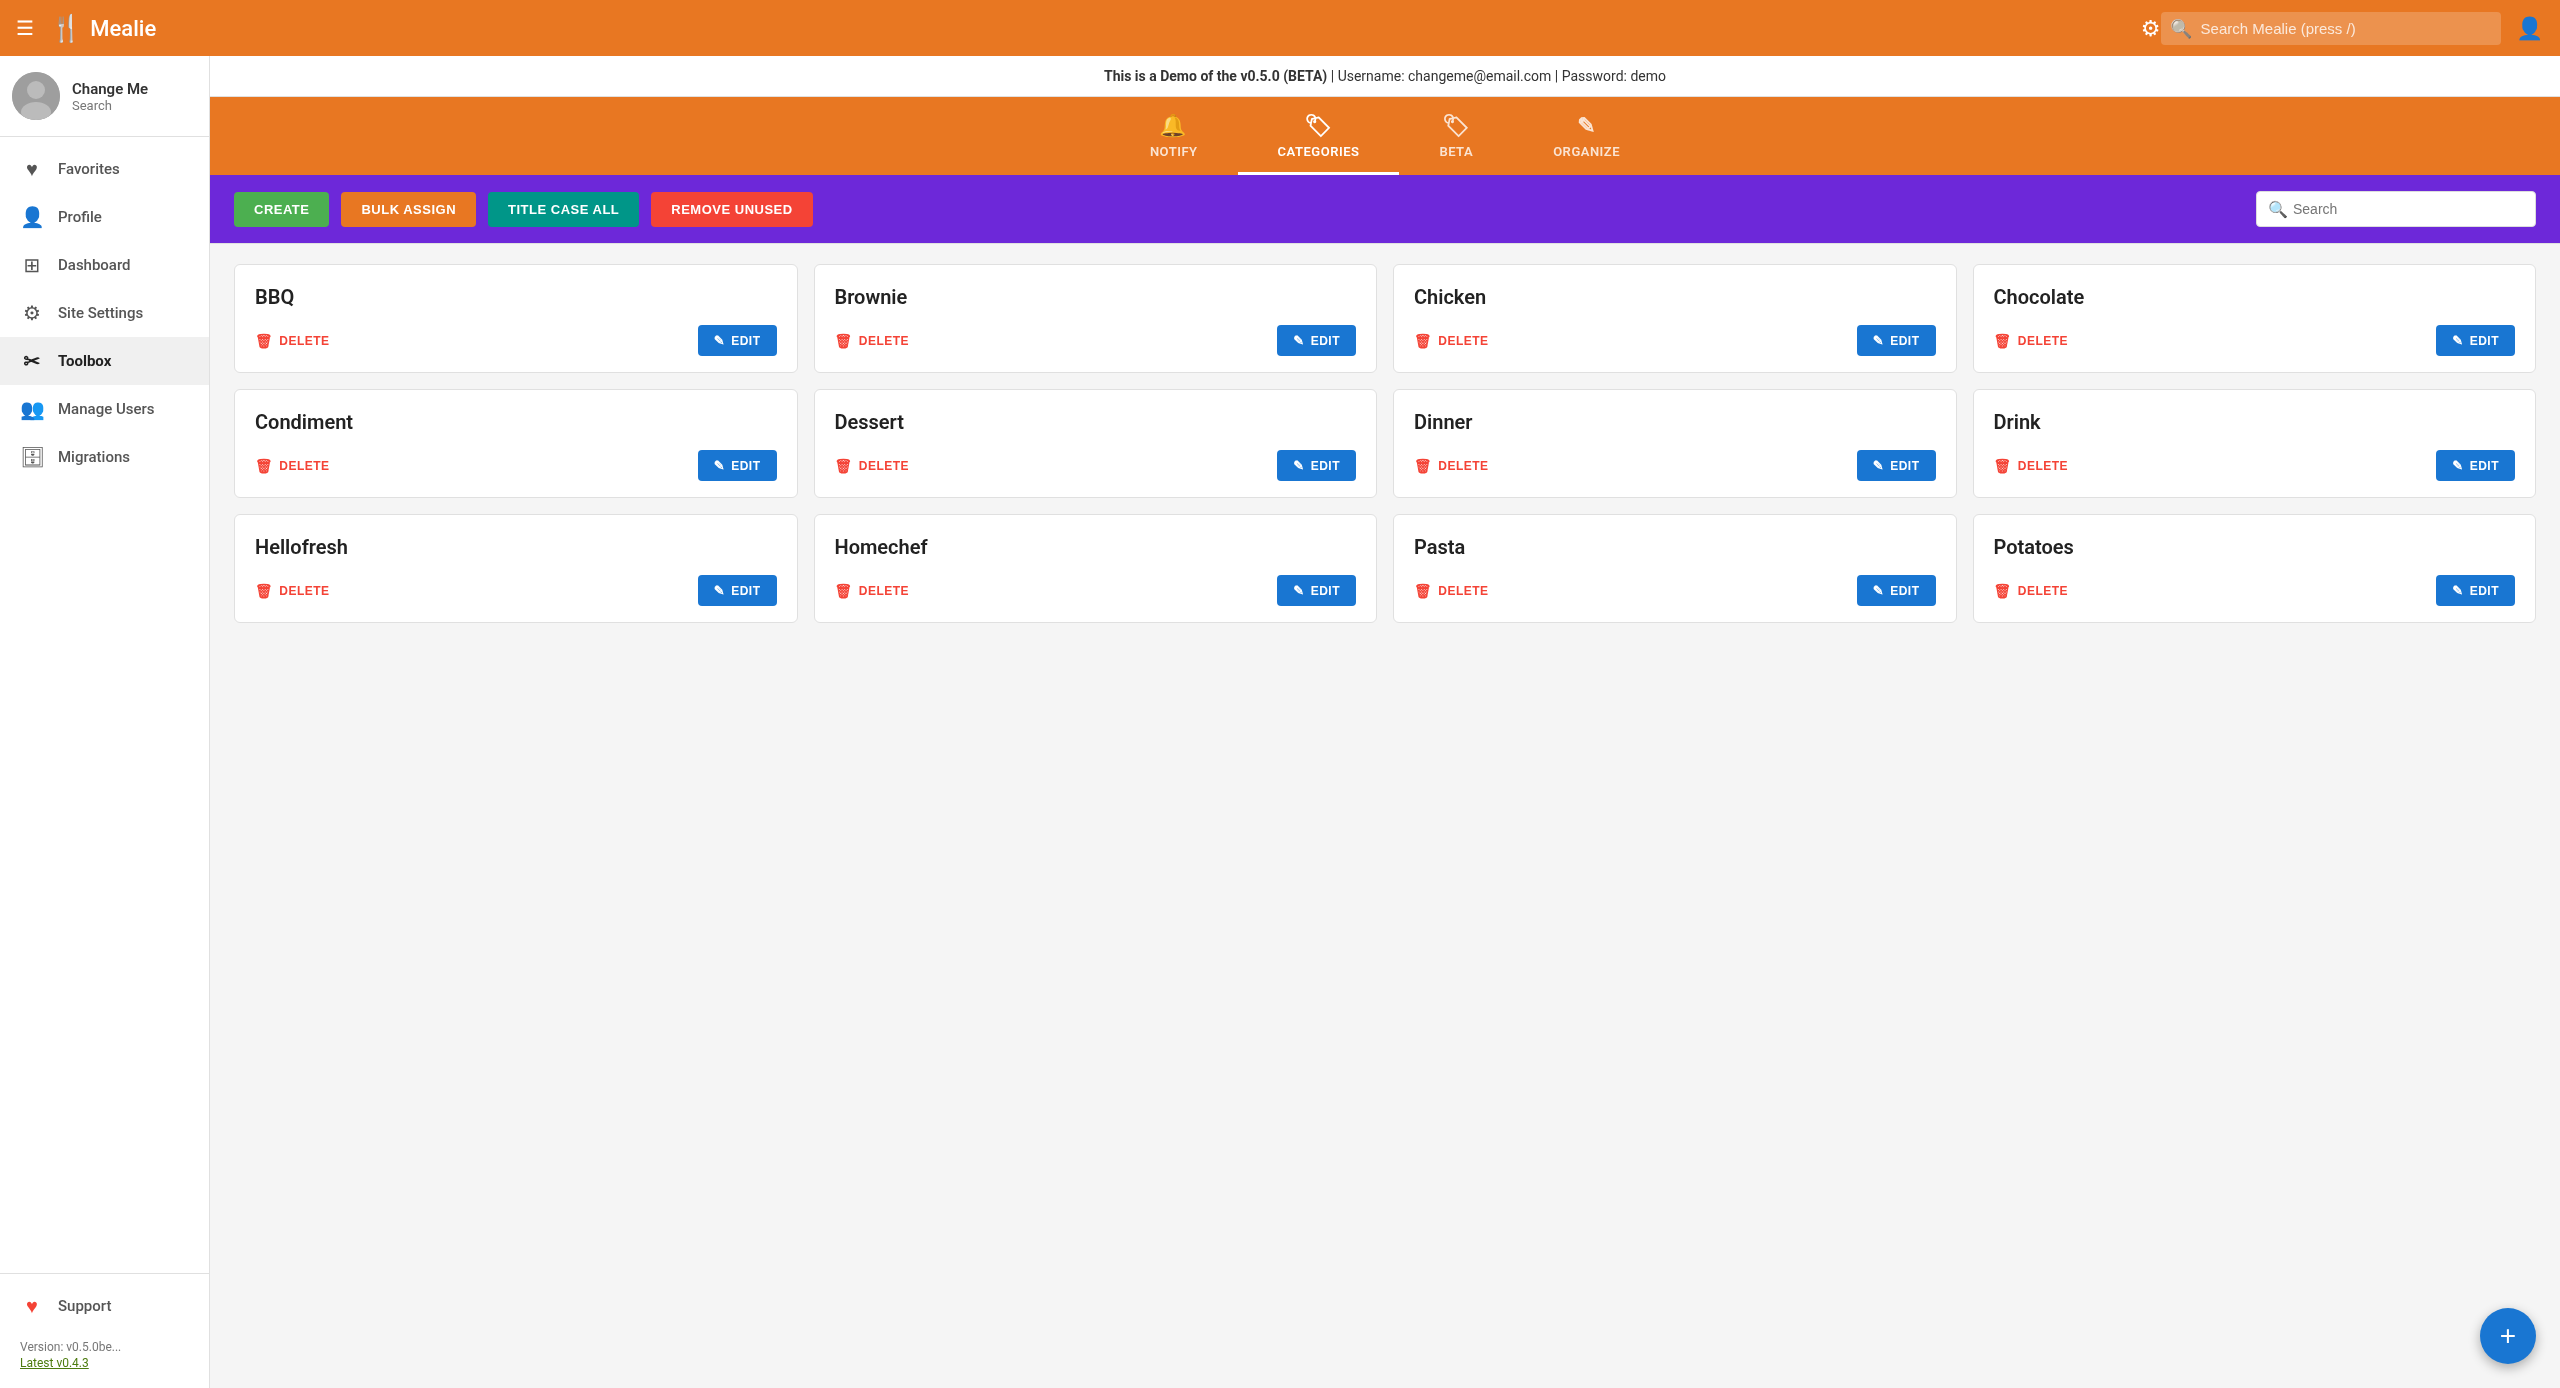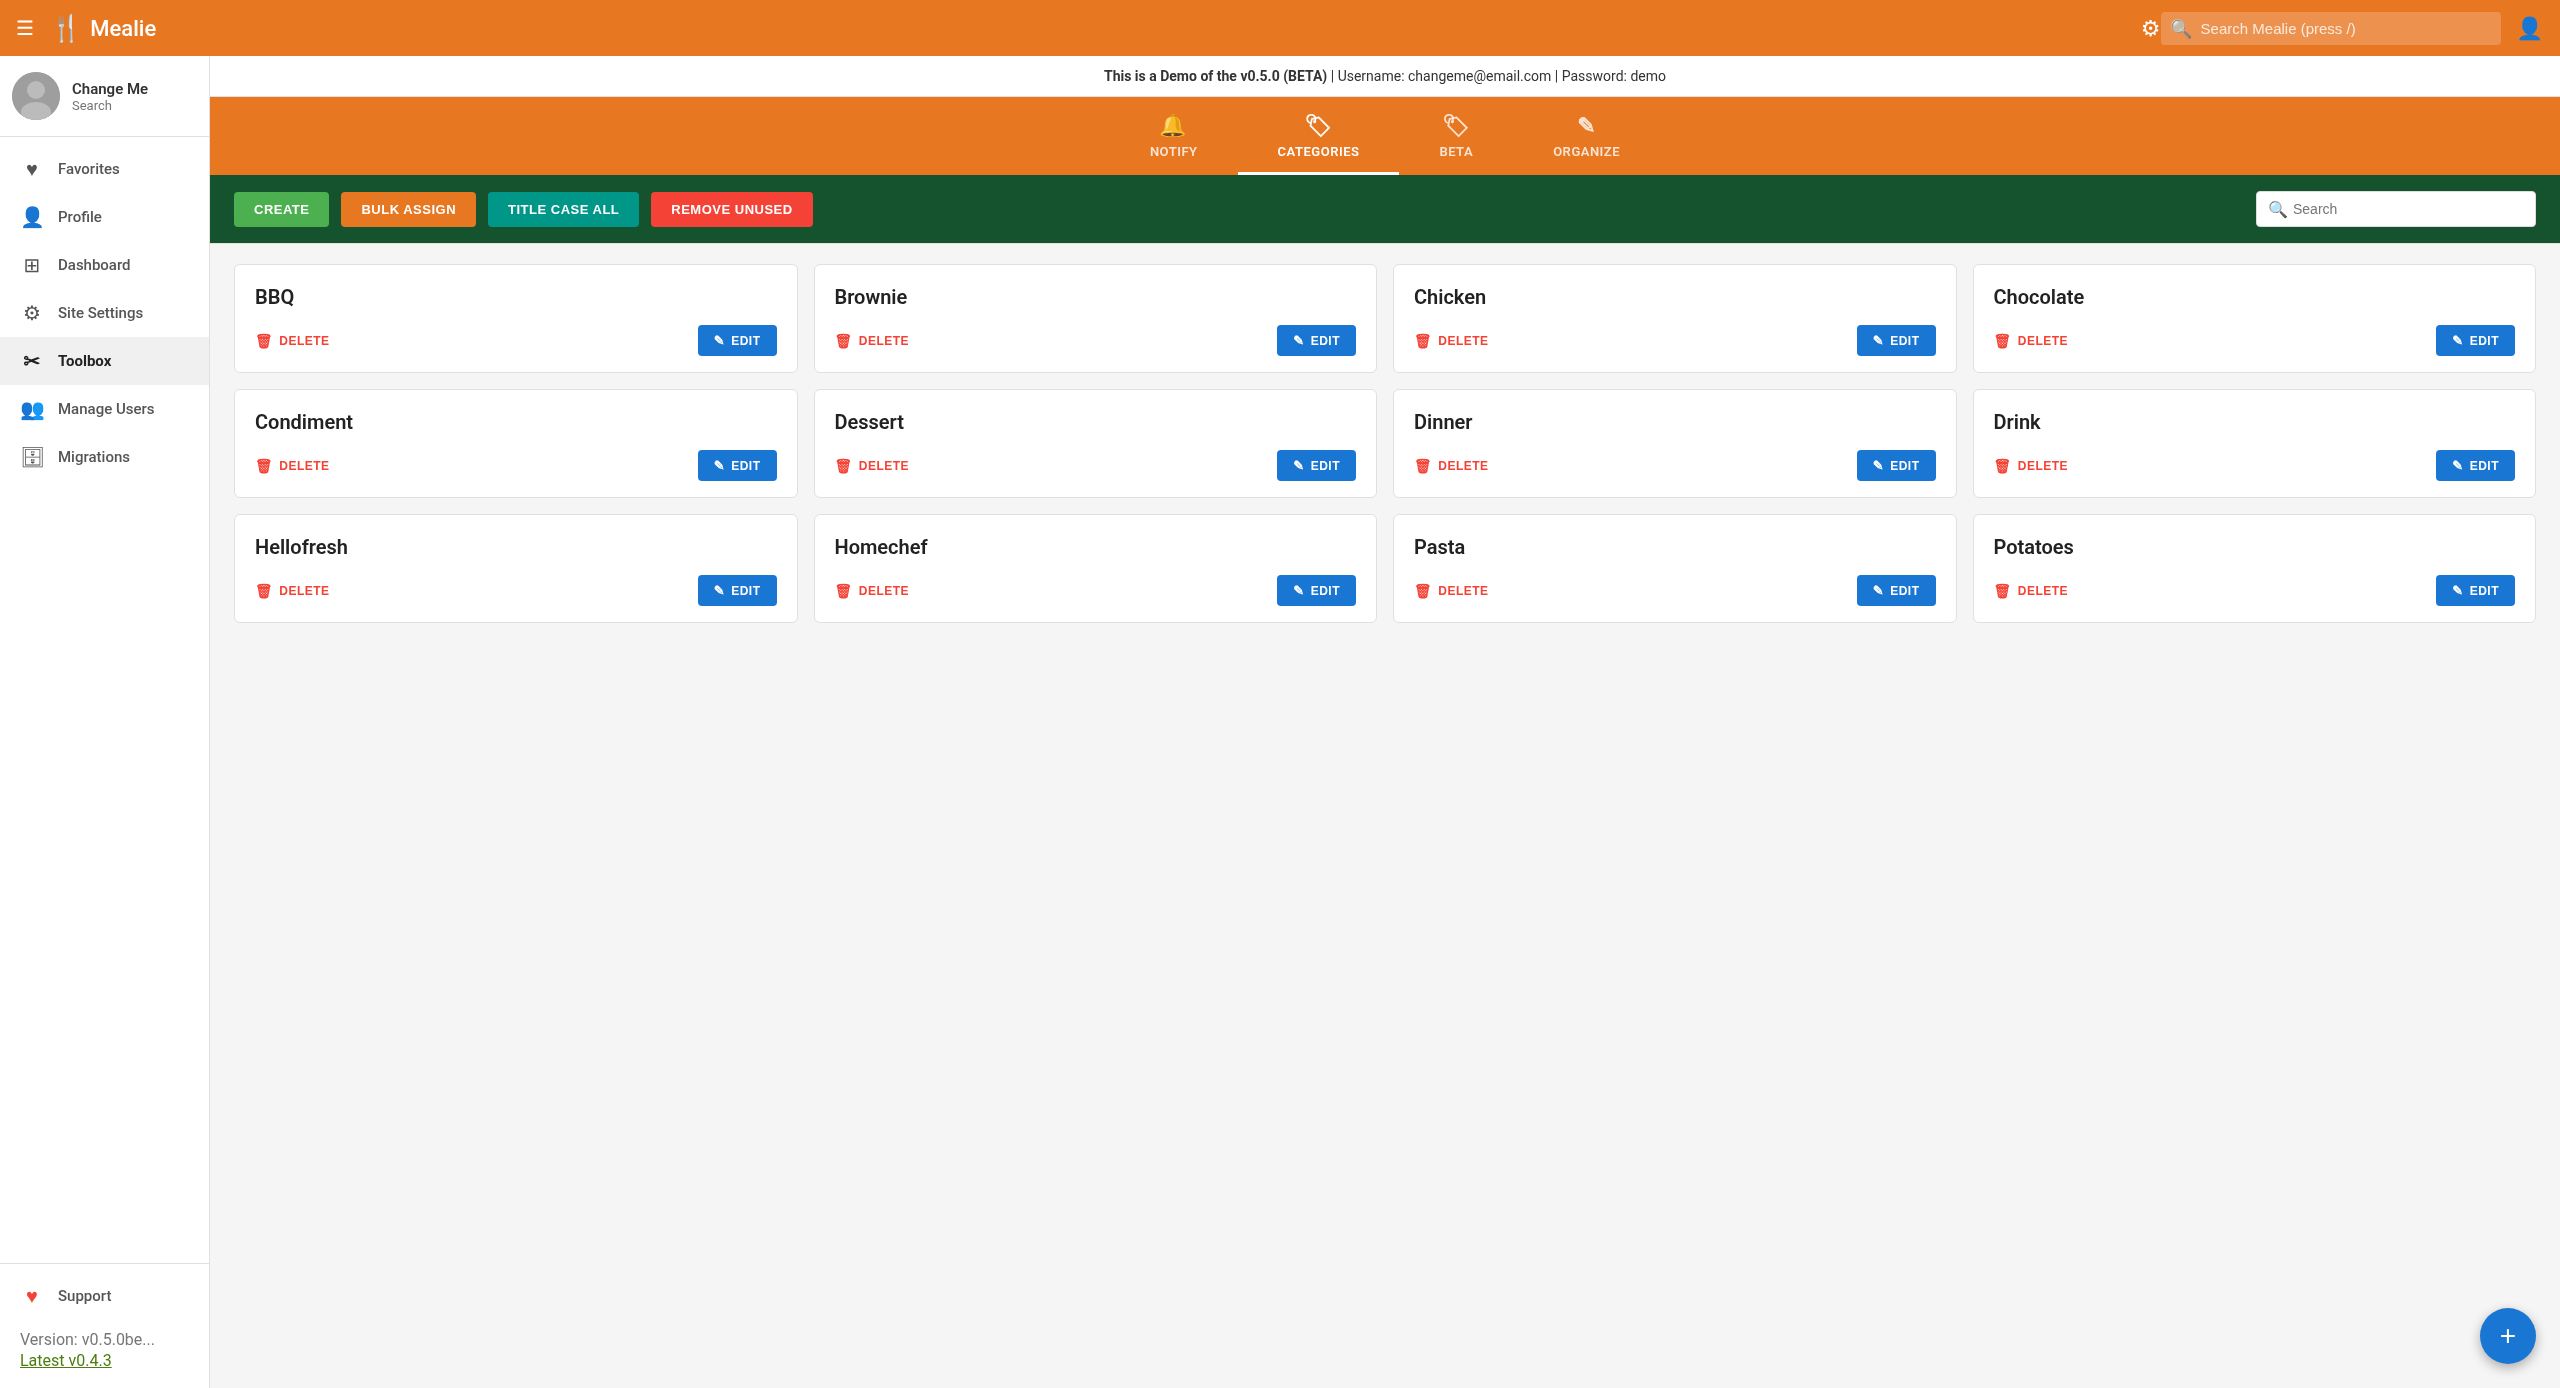--- a/index.html
+++ b/index.html
@@ -83,21 +83,21 @@
       font-weight: 500;
       transition: background 0.15s;
     }
     .sidebar-item.active { background: #f0f0f0; font-weight: 700; color: #222; }
     .sidebar-item .icon { font-size: 20px; width: 24px; text-align: center; }
 
     .sidebar-bottom {
       border-top: 1px solid #e0e0e0;
       padding: 8px 0;
     }
-    .sidebar-version { padding: 10px 20px; font-size: 16px; color: #777; }
+    .sidebar-version { padding: 10px 20px; font-size: 12px; color: #777; }
     .sidebar-version .latest-link { color: #4d7c0f; text-decoration: underline; cursor: pointer; display: block; margin-top: 2px; }
 
     
     .content {
       flex: 1;
       overflow-y: auto;
       display: flex;
       flex-direction: column;
     }
 
@@ -141,21 +141,21 @@
       position: absolute;
       bottom: 0;
       left: 0; right: 0;
       height: 3px;
       background: white;
     }
     .tab-item .tab-icon { font-size: 22px; }
 
     
     .action-bar {
-      background: #14532d;
+      background: #6d28d9;
       padding: 16px 24px;
       display: flex;
       align-items: center;
       gap: 12px;
       border-bottom: 1px solid #e0e0e0;
       flex-shrink: 0;
     }
     .btn {
       padding: 10px 20px;
       border: none;

